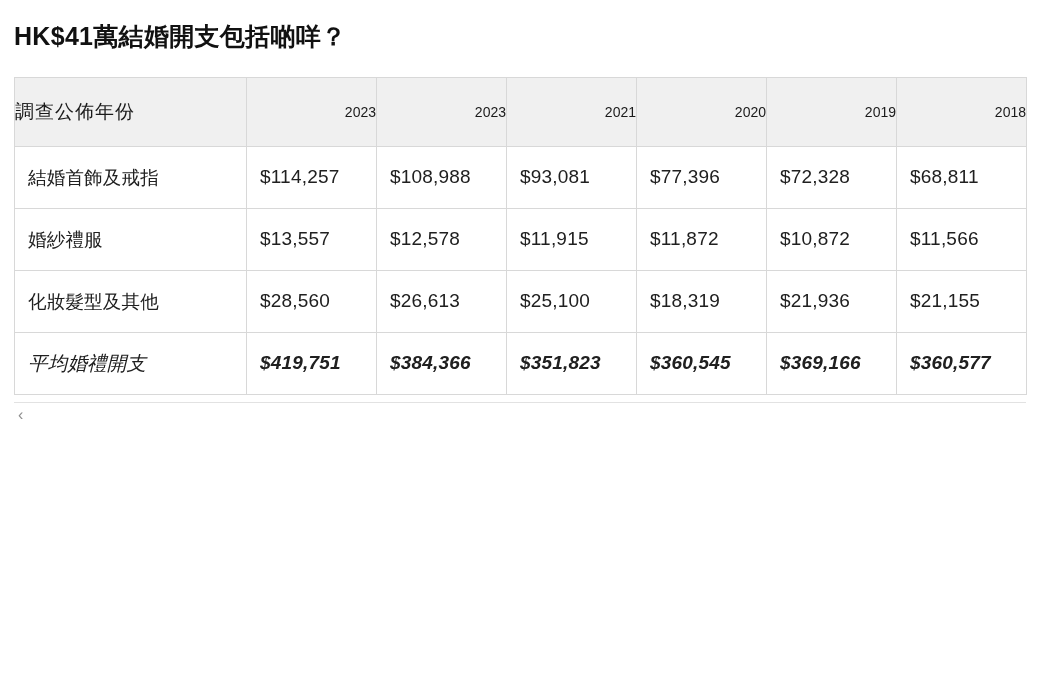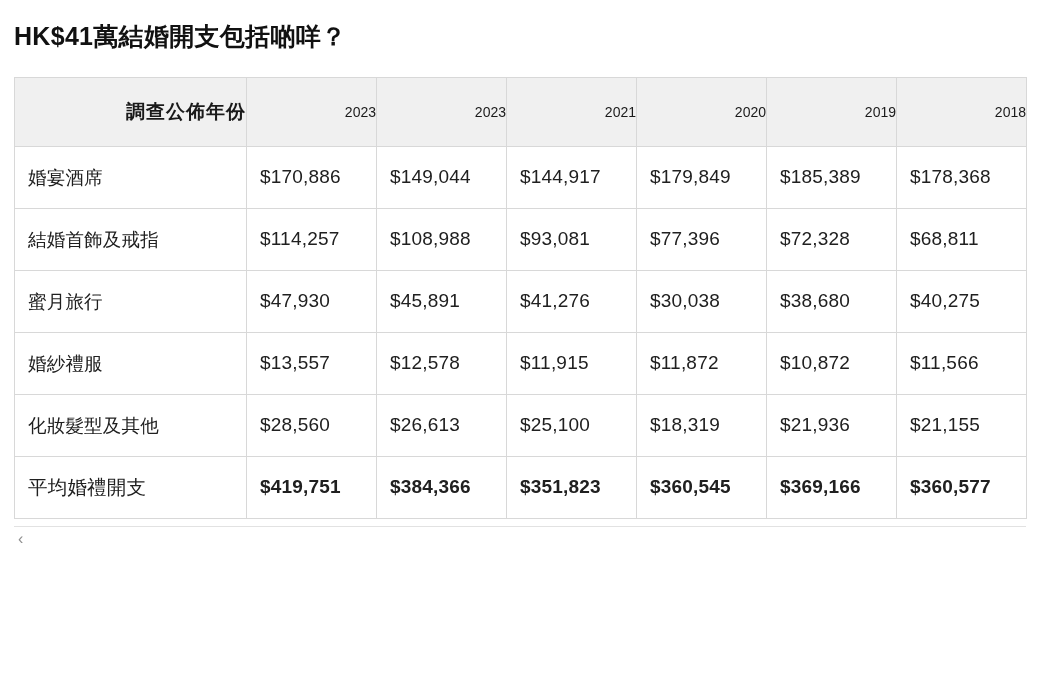--- a/index.html
+++ b/index.html
@@ -47,23 +47,23 @@
   }
   thead th {
     background: #f0f0f0;
     height: 68px;
     font-size: 14px;
     font-weight: normal;
     color: #1a1a1a;
     text-align: right;
   }
   thead th.corner {
-    text-align: right;
+    text-align: left;
     font-size: 19px;
-    font-weight: bold;
+    font-weight: normal;
     letter-spacing: 1px;
   }
   tbody td {
     height: 61px;
     font-size: 19px;
     color: #202020;
   }
   tbody td.rowlabel {
     padding-left: 13px;
     font-size: 18.5px;
@@ -72,20 +72,21 @@
     text-align: left;
   }
   tbody td.val {
     padding-left: 13px;
     text-align: left;
     letter-spacing: 0.2px;
   }
   tbody tr.total td {
     font-weight: bold;
     height: 61px;
+    font-style: italic;
   }
   tbody tr.total td.rowlabel {
     font-weight: normal;
     font-size: 19.5px;
   }
   col.c0 { width: 232px; }
   col.cx { width: 130px; }
   .scroll-hint {
     margin: 7px 0 0 14px;
     width: 1012px;
@@ -129,45 +130,27 @@
           <th>2023</th>
           <th>2023</th>
           <th>2021</th>
           <th>2020</th>
           <th>2019</th>
           <th>2018</th>
         </tr>
       </thead>
       <tbody>
         <tr>
-          <td class="rowlabel">婚宴酒席</td>
-          <td class="val">$170,886</td>
-          <td class="val">$149,044</td>
-          <td class="val">$144,917</td>
-          <td class="val">$179,849</td>
-          <td class="val">$185,389</td>
-          <td class="val">$178,368</td>
-        </tr>
-        <tr>
           <td class="rowlabel">結婚首飾及戒指</td>
           <td class="val">$114,257</td>
           <td class="val">$108,988</td>
           <td class="val">$93,081</td>
           <td class="val">$77,396</td>
           <td class="val">$72,328</td>
           <td class="val">$68,811</td>
-        </tr>
-        <tr>
-          <td class="rowlabel">蜜月旅行</td>
-          <td class="val">$47,930</td>
-          <td class="val">$45,891</td>
-          <td class="val">$41,276</td>
-          <td class="val">$30,038</td>
-          <td class="val">$38,680</td>
-          <td class="val">$40,275</td>
         </tr>
         <tr>
           <td class="rowlabel">婚紗禮服</td>
           <td class="val">$13,557</td>
           <td class="val">$12,578</td>
           <td class="val">$11,915</td>
           <td class="val">$11,872</td>
           <td class="val">$10,872</td>
           <td class="val">$11,566</td>
         </tr>

